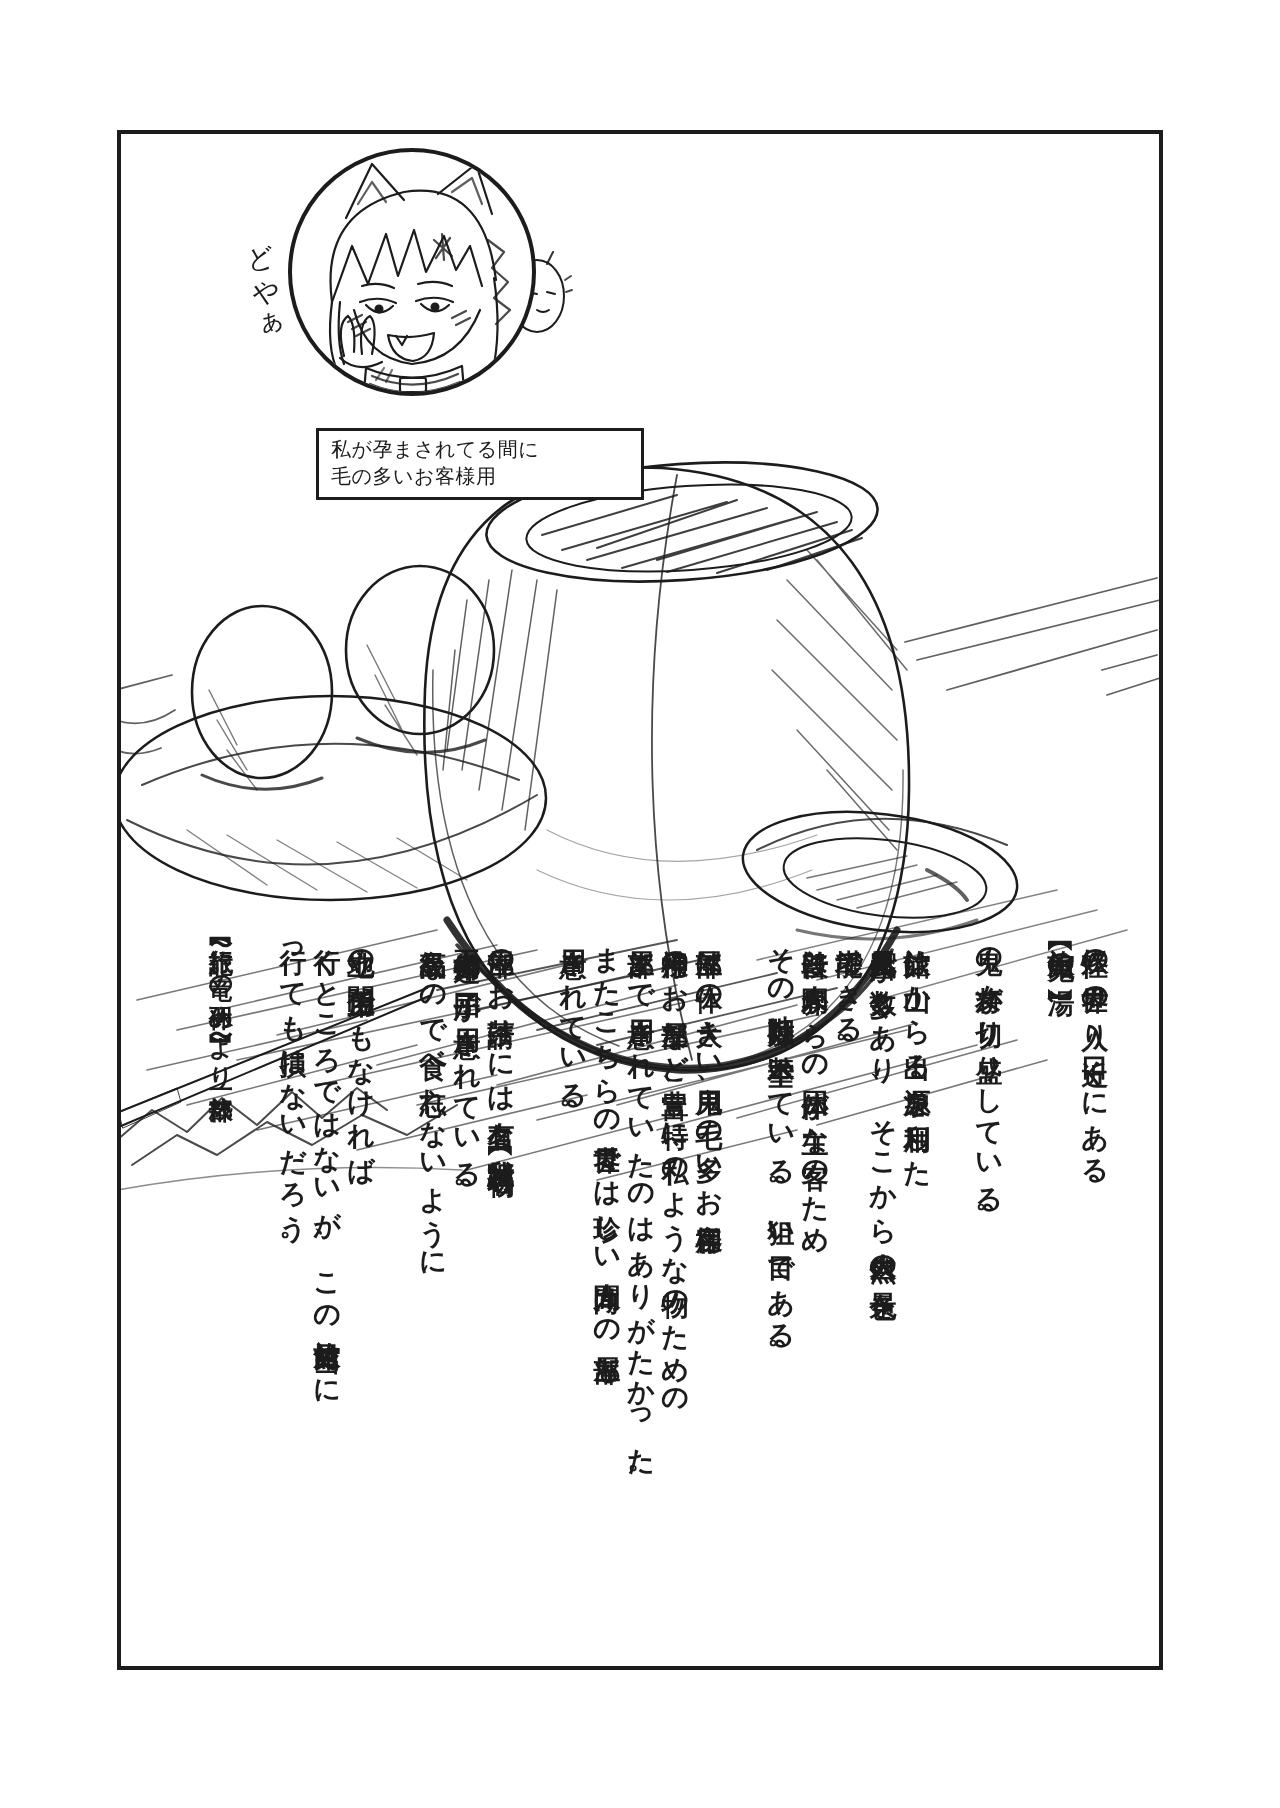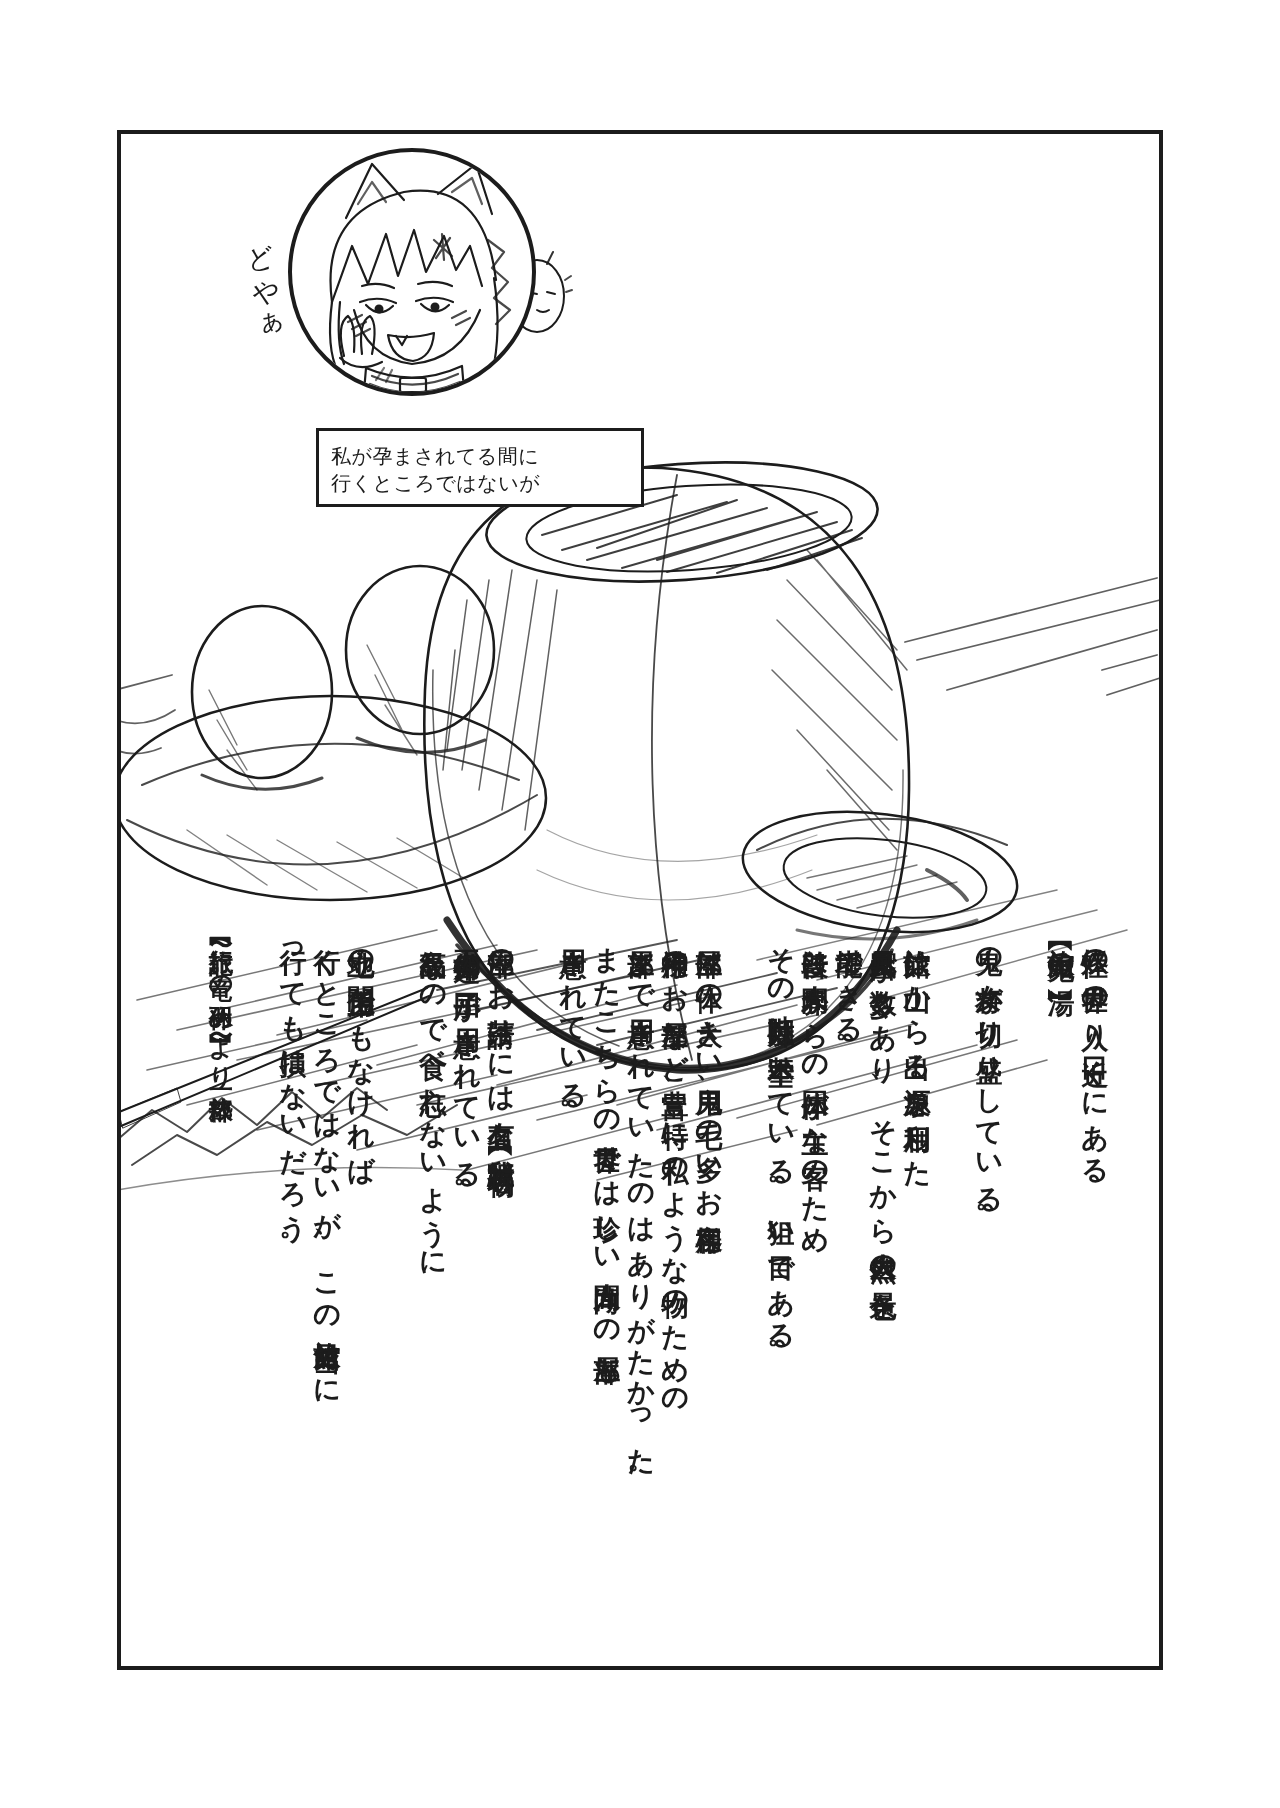--- a/index.html
+++ b/index.html
@@ -29,21 +29,21 @@
   .peek path,.peek ellipse{fill:none;stroke:#1c1c1c;stroke-width:2;stroke-linecap:round;}
   .sfx{
     position:absolute;left:246px;top:226px;z-index:4;
     writing-mode:vertical-rl;text-orientation:mixed;
     font-size:27px;letter-spacing:5px;transform:rotate(-10deg);
     color:#1c1c1c;
   }
   .caption{
     position:absolute;left:316px;top:428px;width:298px;z-index:4;
     border:3px solid #1c1c1c;background:#fff;
-    padding:12px 12px 7px 12px;
+    padding:5px 12px 7px 12px;
     font-family:"Liberation Sans","DejaVu Sans",sans-serif;
     font-size:20px;line-height:27px;letter-spacing:0.5px;
   }
   .article{
     position:absolute;top:928px;right:168px;height:712px;z-index:2;
     writing-mode:vertical-rl;text-orientation:mixed;
     font-size:27px;line-height:34px;letter-spacing:2px;font-weight:600;
     color:#1c1c1c;
   }
   .article p{margin:0;padding:0;}
@@ -152,21 +152,21 @@
       <rect x="108" y="226" width="26" height="14" rx="2" stroke-width="2"></rect>
       <path d="M52,204 Q44,172 56,164 Q64,172 62,200 M70,202 Q66,170 78,164 Q86,172 80,202 M48,206 Q66,222 90,210"></path>
       <path d="M92,216 L84,228 M100,218 L94,230" stroke-width="1.2" opacity="0.6"></path>
     </svg>
   </div>
 
   <div class="sfx">どやぁ</div>
 
   <div class="caption">
     <div>私が孕まされてる間に</div>
-    <div>行くところではないが</div>
+    <div>毛の多いお客様用</div>
   </div>
 
   <div class="article">
     <div class="para">
       <p>妖怪の世界の入り口近くにある</p>
       <p>旅館【鬼の湯】</p>
     </div>
     <div class="para">
       <p>鬼の女将が切り盛りしている。</p>
     </div>

